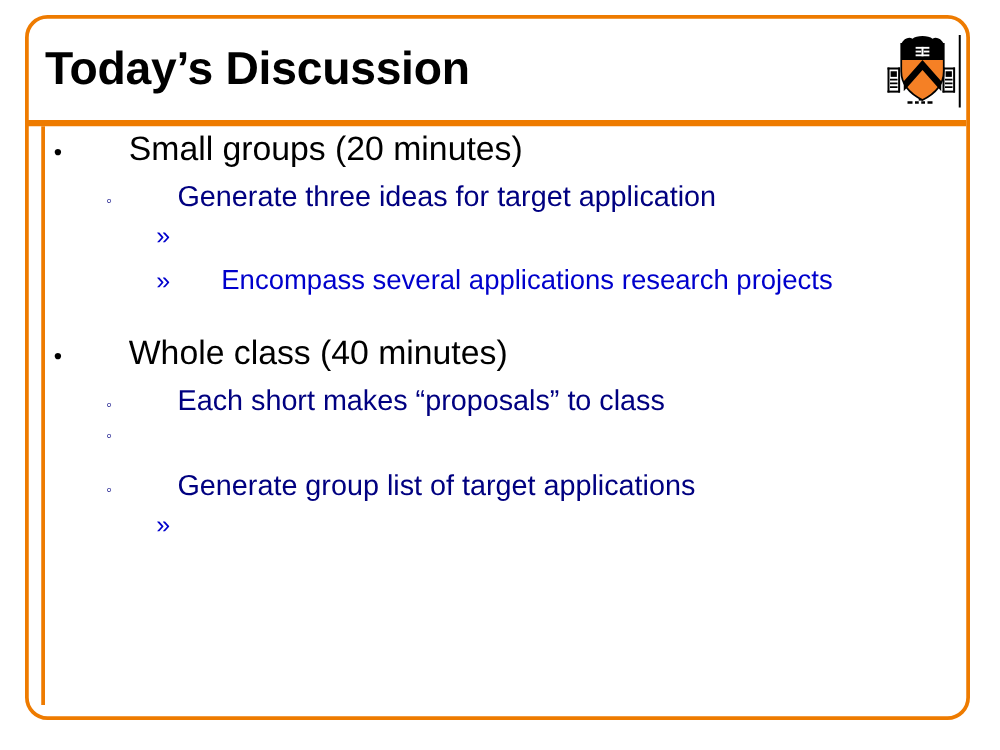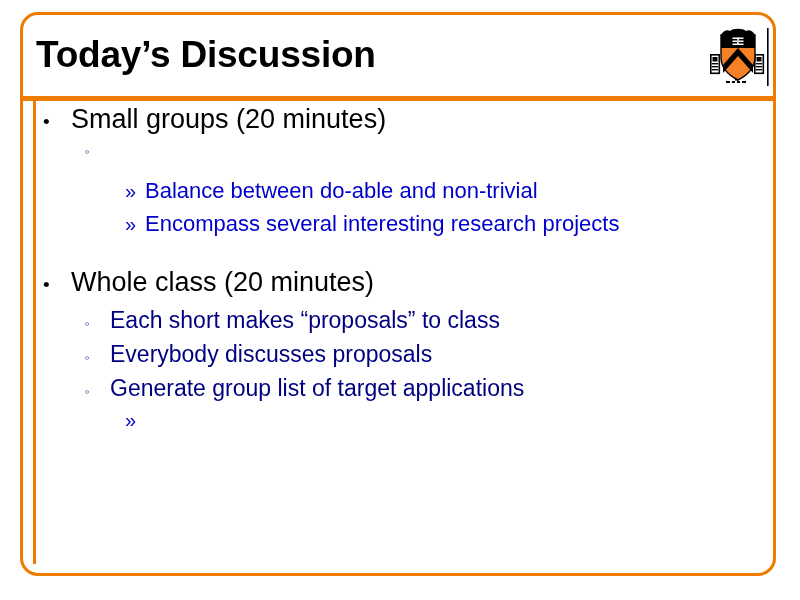--- a/index.html
+++ b/index.html
@@ -96,20 +96,21 @@
     display: flex;
     align-items: baseline;
     white-space: nowrap;
   }
   .marker {
     flex: 0 0 auto;
     text-align: left;
   }
   .btext {
     flex: 0 0 auto;
+    margin-left: 32px;
   }
 
   
   .lvl1 {
     color: #000000;
     font-size: 27px;
     height: 40px;
     margin-left: 3px;
   }
   .lvl1 .marker { width: 28px; font-size: 19px; }
@@ -204,47 +205,46 @@
 
   <div id="body">
 
     <div class="bullet-row lvl1">
       <span class="marker">•</span>
       <span class="btext">Small groups (20 minutes)</span>
     </div>
 
     <div class="bullet-row lvl2">
       <span class="marker">◦</span>
+      <span class="btext">Generate three ideas for target application</span>
     </div>
 
     <div class="bullet-row lvl3">
       <span class="marker">»</span>
-      <span class="btext">Balance between do-able and non-trivial</span>
     </div>
 
     <div class="bullet-row lvl3">
       <span class="marker">»</span>
-      <span class="btext">Encompass several interesting research projects</span>
+      <span class="btext">Encompass several applications research projects</span>
     </div>
 
     <div class="group-gap"></div>
 
     <div class="bullet-row lvl1">
       <span class="marker">•</span>
-      <span class="btext">Whole class (20 minutes)</span>
+      <span class="btext">Whole class (40 minutes)</span>
     </div>
 
     <div class="bullet-row lvl2">
       <span class="marker">◦</span>
       <span class="btext">Each short makes “proposals” to class</span>
     </div>
 
     <div class="bullet-row lvl2">
       <span class="marker">◦</span>
-      <span class="btext">Everybody discusses proposals</span>
     </div>
 
     <div class="bullet-row lvl2">
       <span class="marker">◦</span>
       <span class="btext">Generate group list of target applications</span>
     </div>
 
     <div class="bullet-row lvl3">
       <span class="marker">»</span>
     </div>

